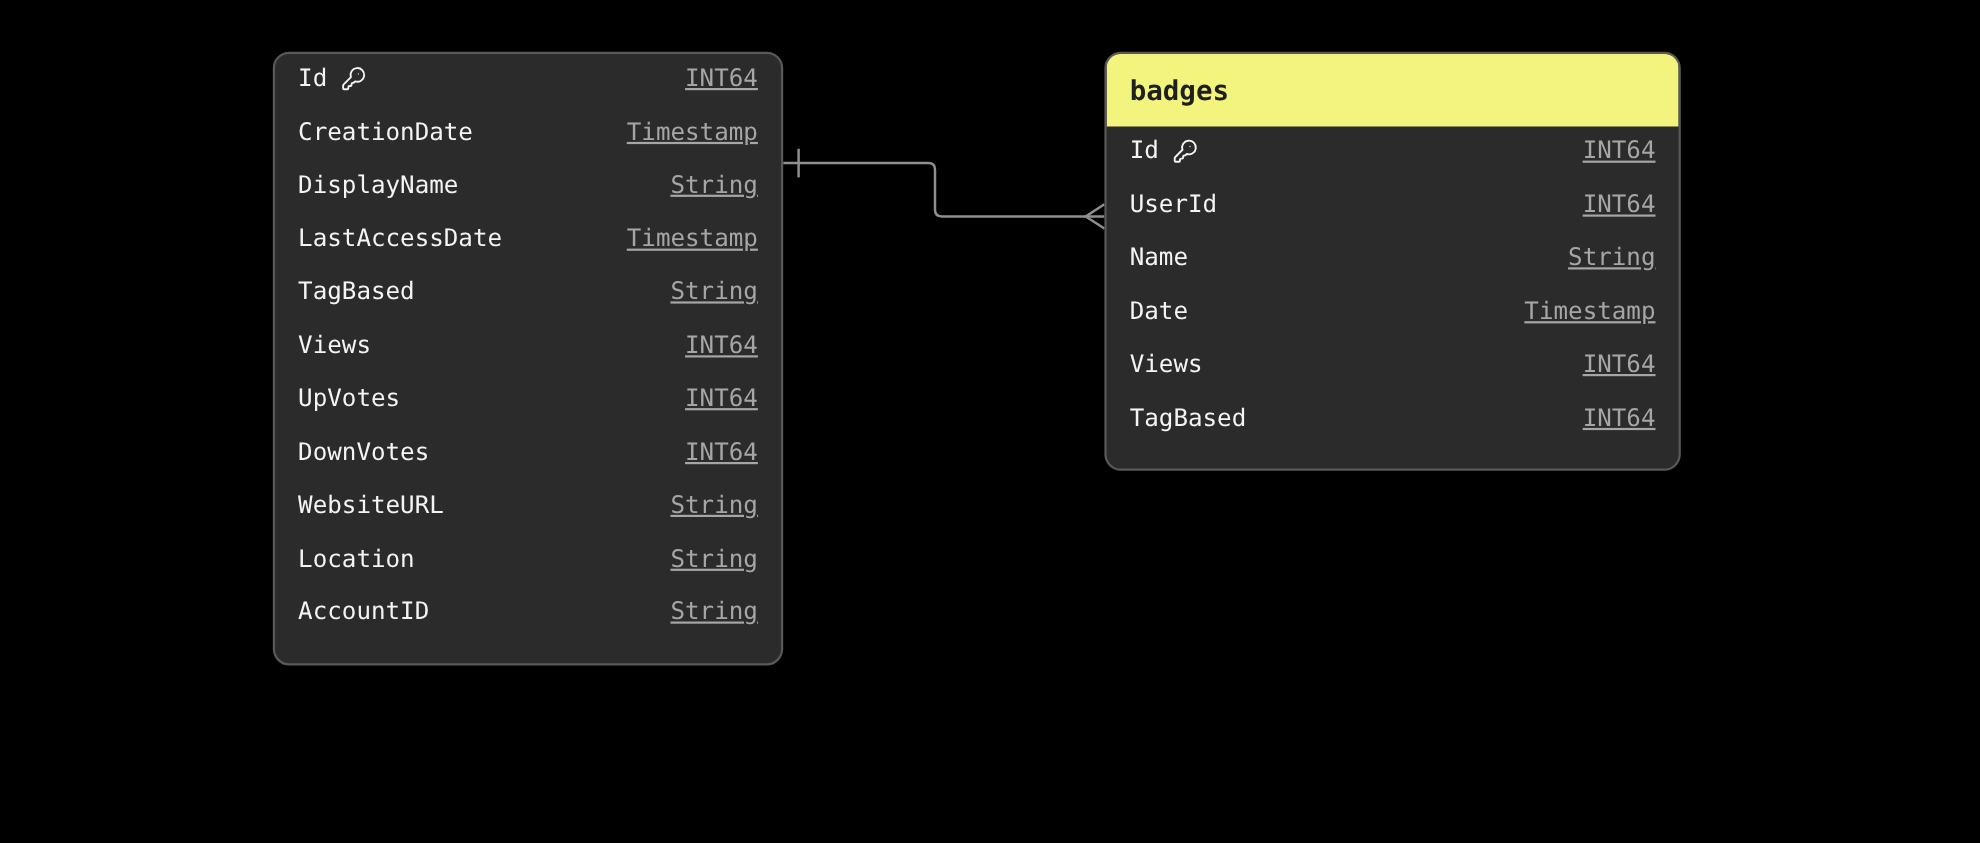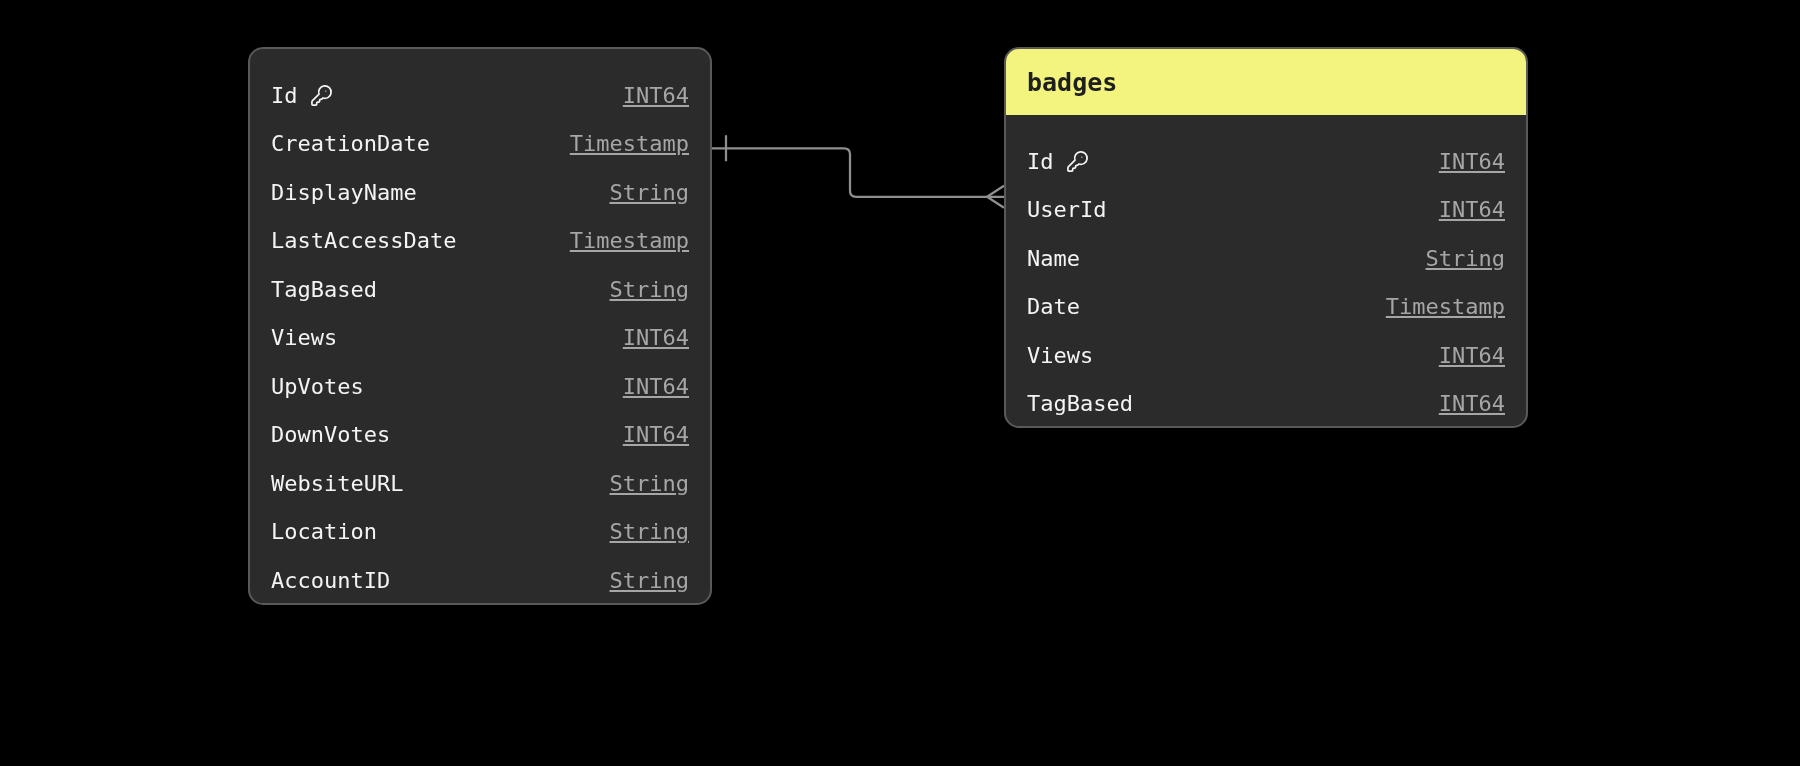--- a/index.html
+++ b/index.html
@@ -40,21 +40,21 @@
     background: var(--header-bg);
     color: var(--header-text);
     display: flex; align-items: center;
     padding: 0 21px;
     font-size: 25px; font-weight: bold;
     cursor: move;
   }
   .erd-table-body { padding: 10px 0; }
   .erd-field-row {
     height: 48.5px;
-    display: flex; align-items: flex-end; justify-content: space-between;
+    display: flex; align-items: flex-start; justify-content: space-between;
     padding: 0 21px;
     font-size: 22px;
   }
   .erd-field-name {
     color: var(--field-text);
     display: flex; align-items: center; gap: 12px;
     white-space: nowrap;
   }
   .erd-field-type { color: var(--type-text); white-space: nowrap; text-decoration: underline; }
   .key-icon { display: inline-flex; color: var(--field-text); }

